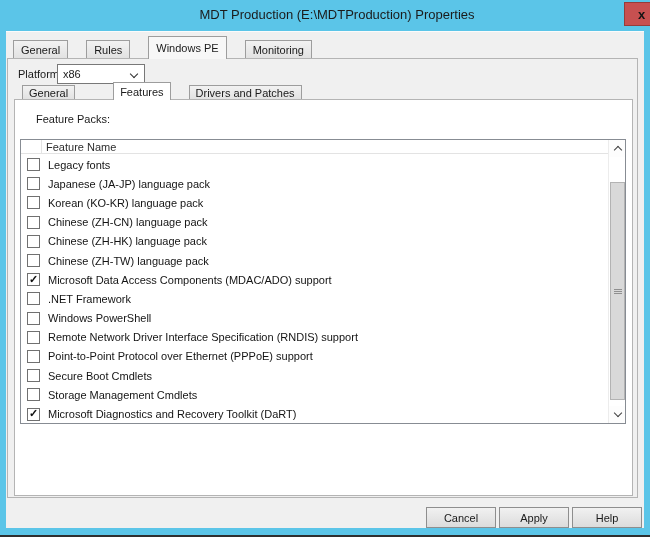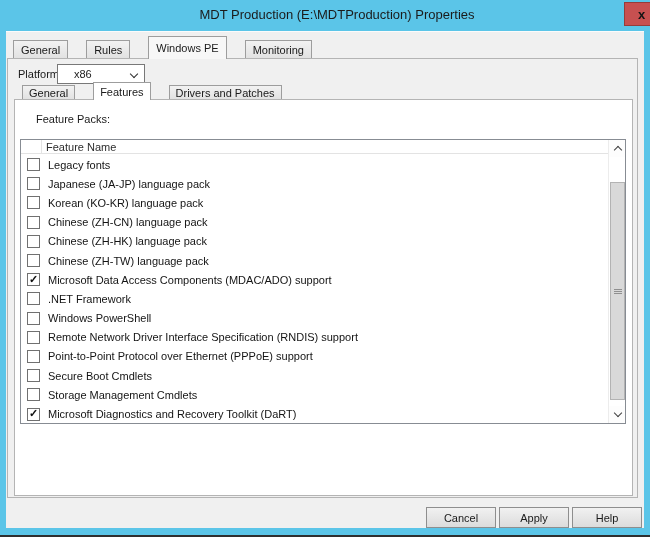--- a/index.html
+++ b/index.html
@@ -37,38 +37,38 @@
   .tab {
     height:18px; padding:0 7px; font-size:11px; color:#1a1a1a;
     background:linear-gradient(#f2f2f2,#e2e2e2);
     border:1px solid #9d9d9d; border-bottom:none;
     display:flex; align-items:center; white-space:nowrap;
   }
   .tabstrip-sub .tab { height:14px; padding:0 6px; }
   .tab.active {
     height:23px; margin-bottom:-1px; background:#f7f7f7; z-index:4; position:relative;justify-content:flex-end;
   }
-  .tabstrip-sub .tab.active { height:18px; background:#ffffff; }
+  .tabstrip-sub .tab.active { height:18px; background:#ffffff;margin-left:20px; }
 
   
   .page-main {
     position:absolute; left:1px; top:26px; width:631px; height:440px;
     background:#f0f0f0; border:1px solid #b4b4b4; z-index:1;
   }
   .page-sub {
     position:absolute; left:8px; top:67px; width:619px; height:397px;
     background:#ffffff; border:1px solid #b4b4b4; z-index:2;
   }
 
   .platform-label { position:absolute; left:12px; top:36px; font-size:11px; color:#1a1a1a; z-index:2; }
   .combobox {
     position:absolute; left:51px; top:32px; width:88px; height:20px;
     background:#fff; border:1px solid #787878; z-index:2;
     display:flex; align-items:center; font-size:11px; color:#1a1a1a;
-    padding-left:16px;
+    padding-left:5px;
   }
   .combo-chevron {
     position:absolute; right:7px; top:6px; width:6px; height:6px;
     border-right:1px solid #2e2e2e; border-bottom:1px solid #2e2e2e;
     transform:rotate(45deg);
   }
 
   .featurepacks-label { position:absolute; left:19px; top:81px; font-size:11px; color:#1a1a1a; z-index:3;padding-left:11px; }
 
   

